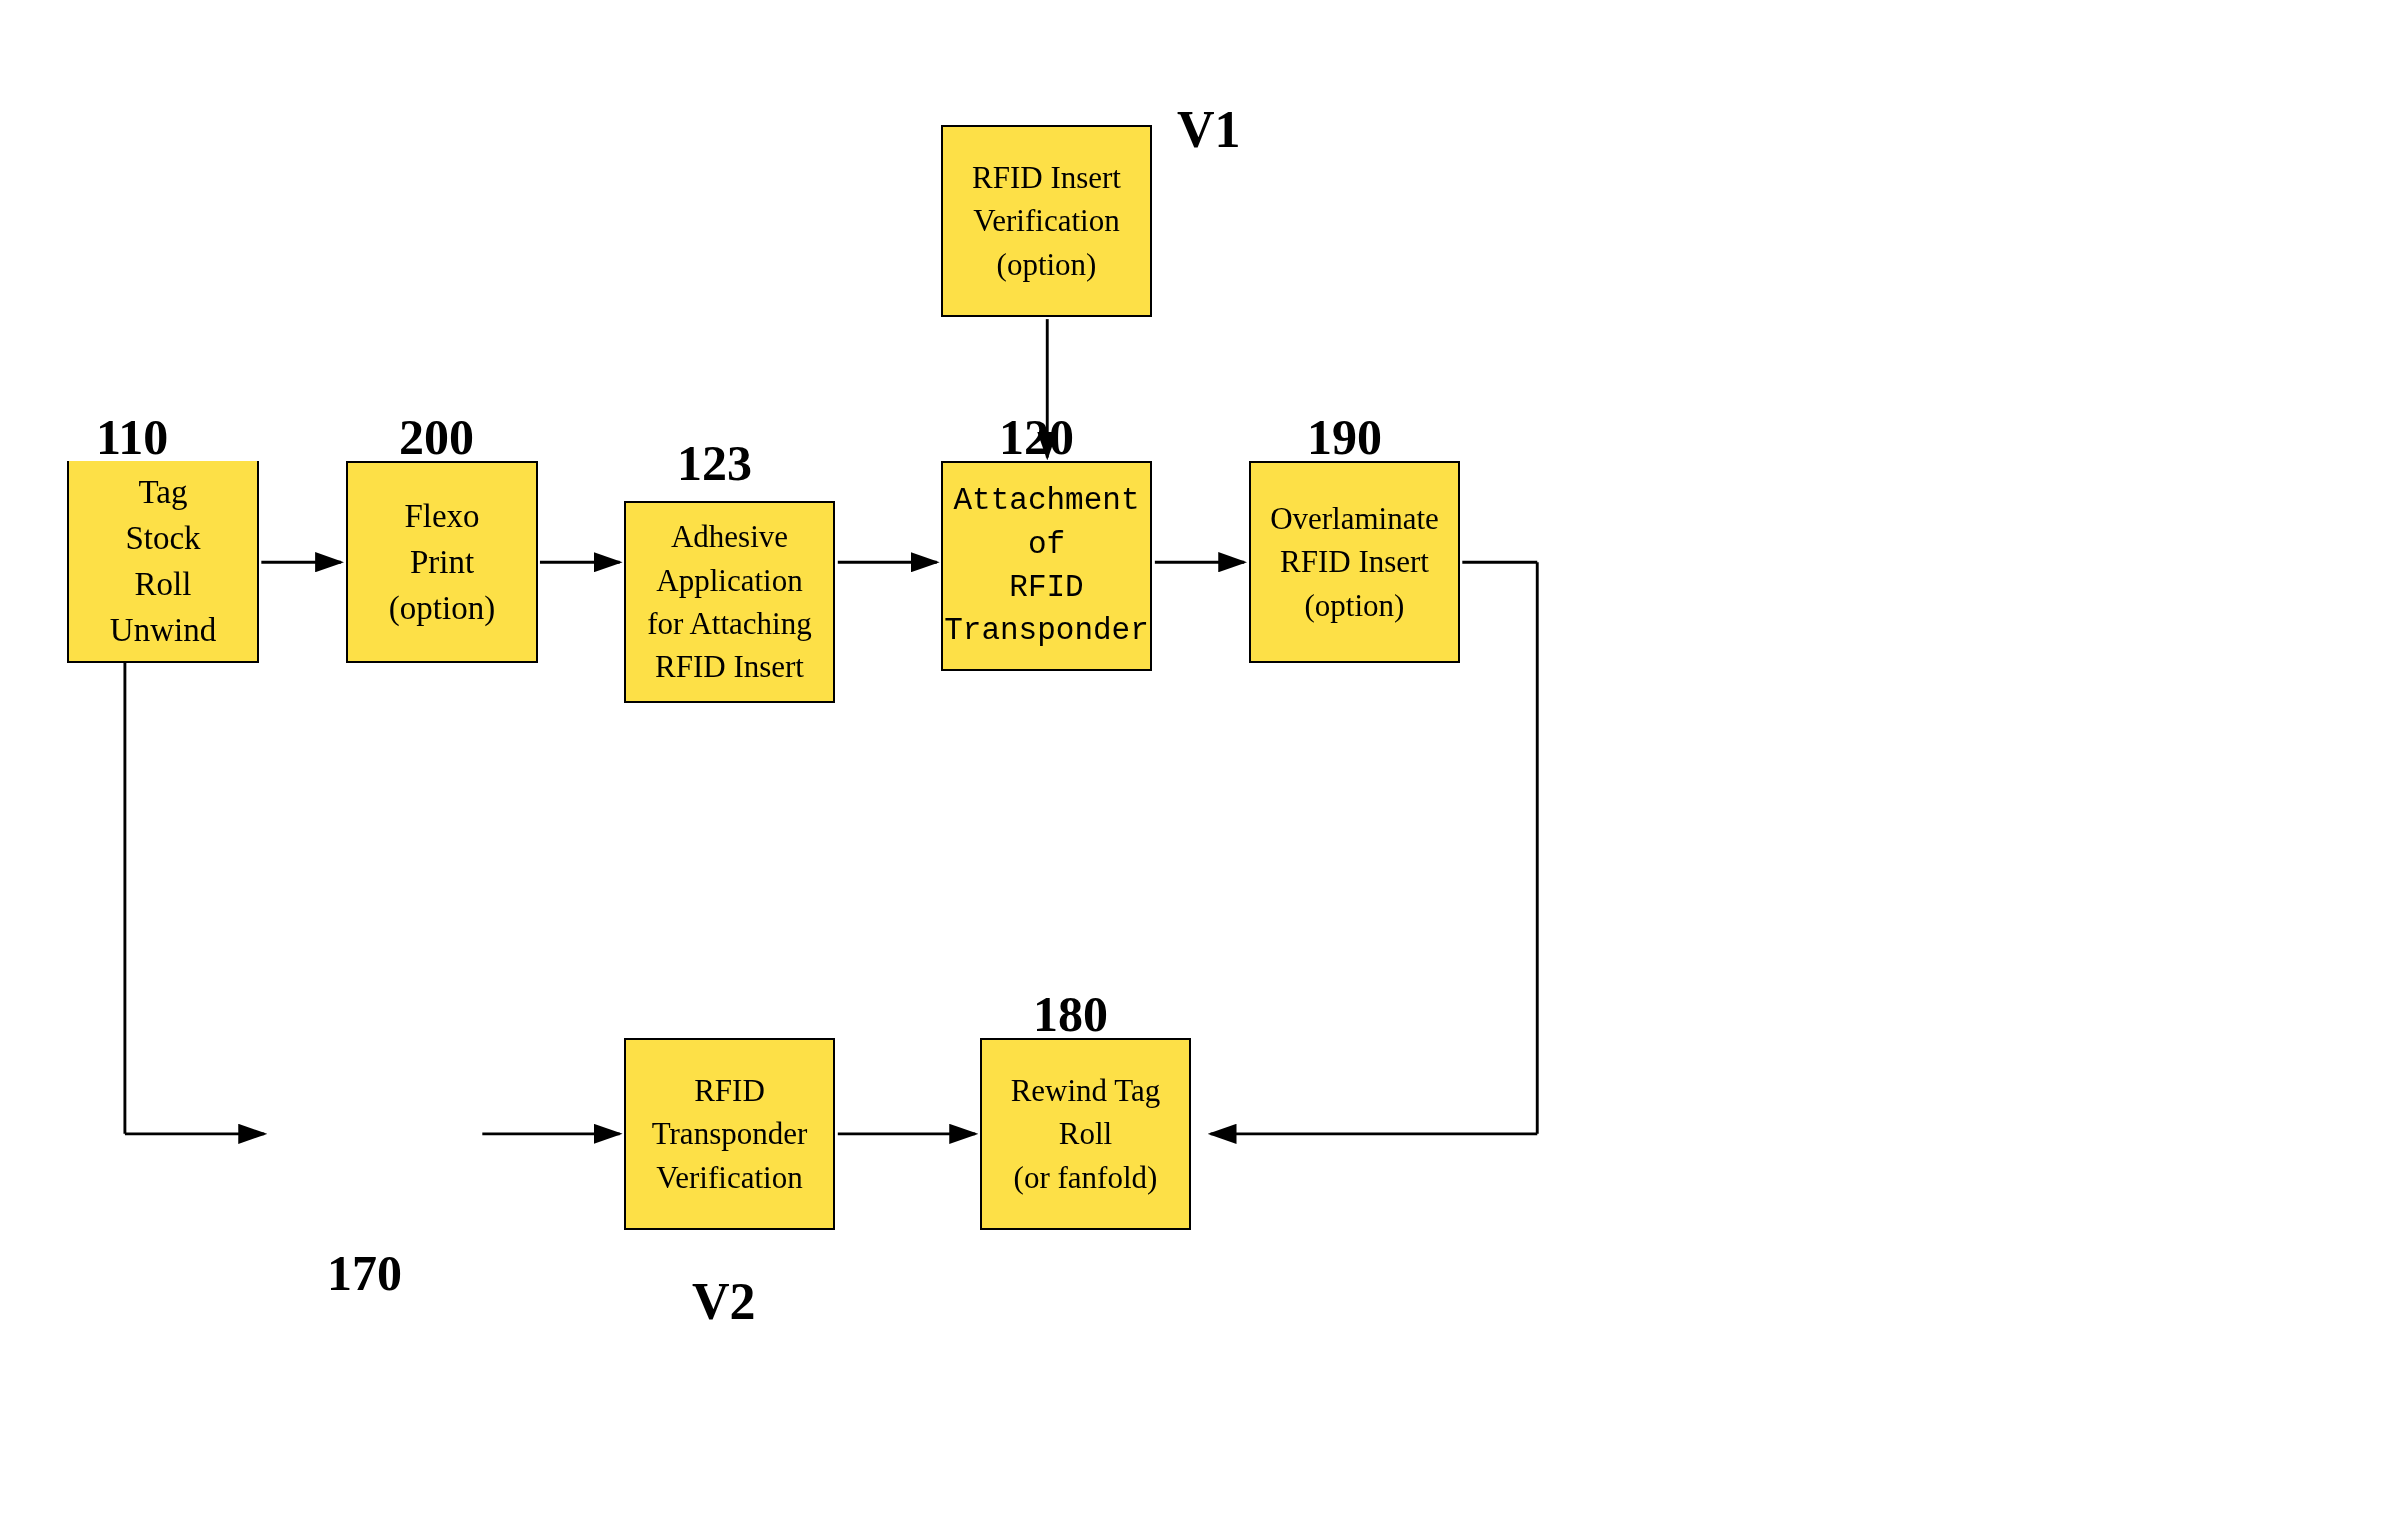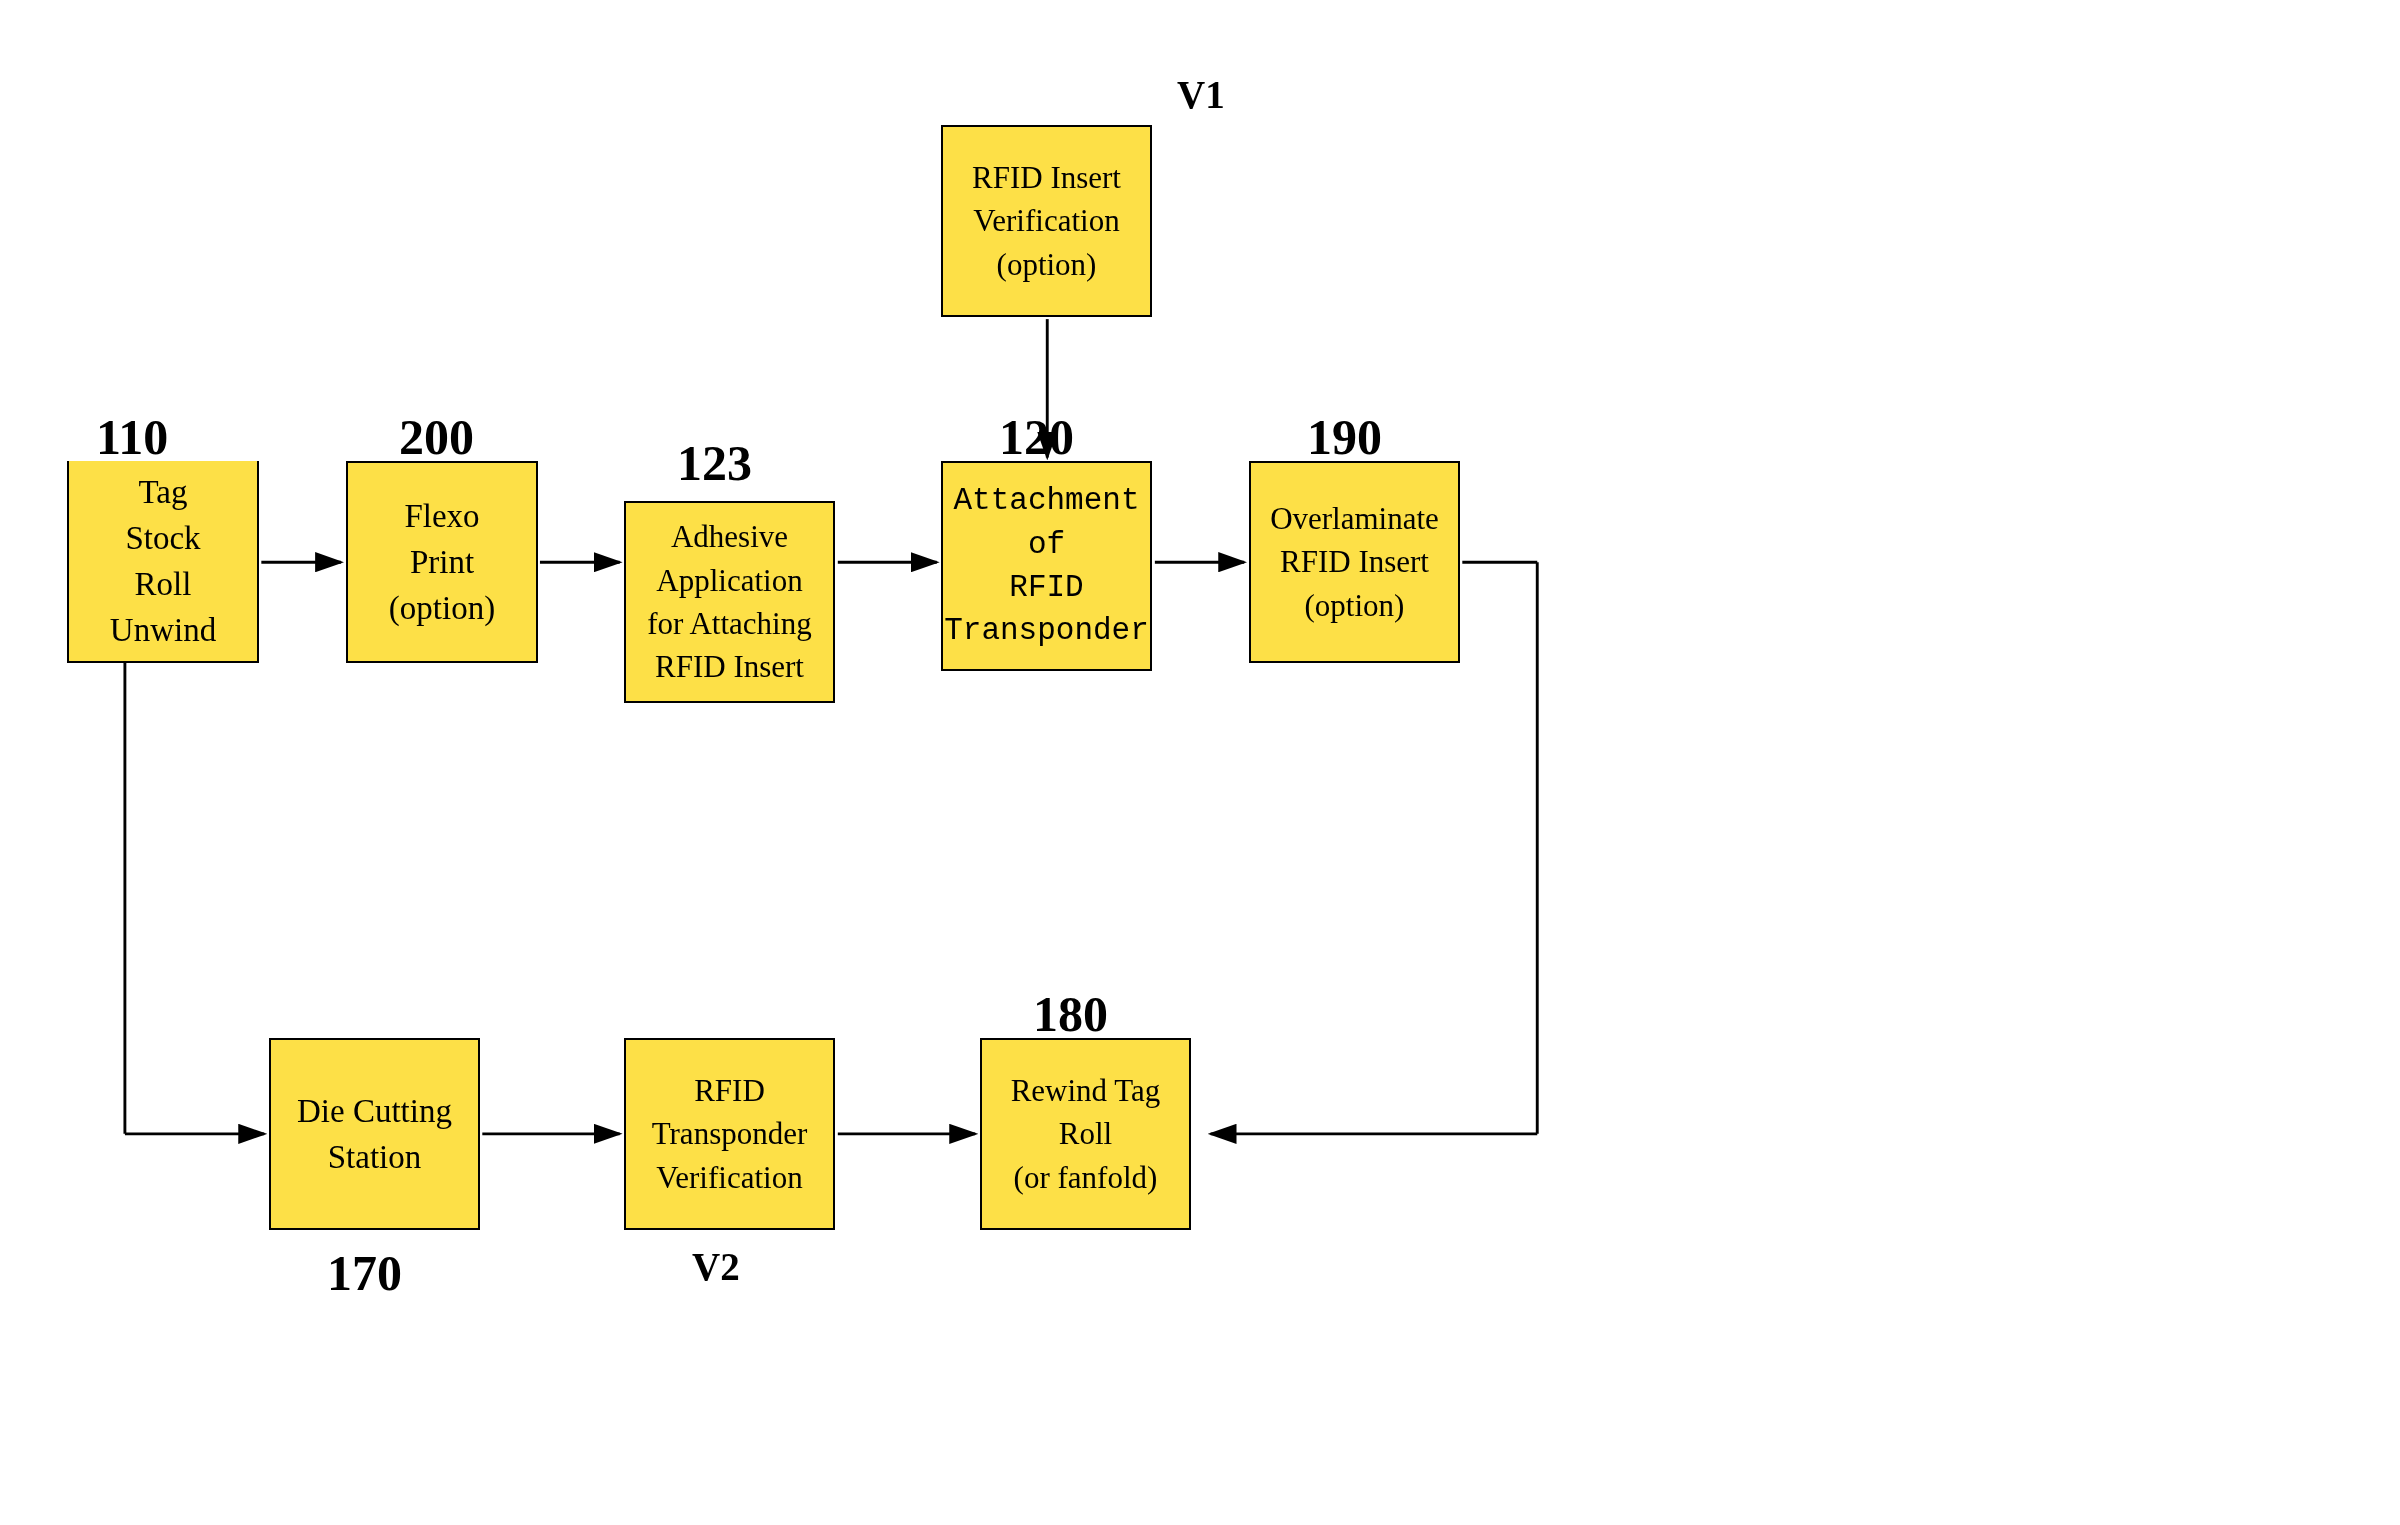--- a/index.html
+++ b/index.html
@@ -34,22 +34,23 @@
 
     .node-label {
       position: absolute;
       font-size: 50px;
       font-weight: bold;
       text-align: center;
     }
 
     .v-label {
       position: absolute;
-      font-size: 39px;
+      font-size: 52px;
       font-weight: bold;
+      margin-top: 28px;
     }
 
     
     .arrows-svg {
       position: absolute;
       top: 0; left: 0;
       width: 2401px;
       height: 1526px;
       pointer-events: none;
     }
@@ -128,25 +129,20 @@
   </div>
   <div class="node-label" style="left:999px; top:408px;">120</div>
 
   <div class="node" style="left:1249px; top:461px; width:211px; height:202px;">
     <span style="font-size:31px; line-height:1.4;">
       Overlaminate<br>RFID Insert<br>(option)
     </span>
   </div>
   <div class="node-label" style="left:1307px; top:408px;">190</div>
 
-  <div class="node" style="left:269px; top:1038px; width:211px; height:192px;">
-    <span style="font-size:33px; line-height:1.4;">
-      Die Cutting<br>Station
-    </span>
-  </div>
   <div class="node-label" style="left:327px; top:1244px;">170</div>
 
   <div class="node" style="left:624px; top:1038px; width:211px; height:192px;">
     <span style="font-size:31px; line-height:1.4;">
       RFID<br>Transponder<br>Verification
     </span>
   </div>
   <div class="v-label" style="left:692px; top:1244px;">V2</div>
 
   <div class="node" style="left:980px; top:1038px; width:211px; height:192px;">

